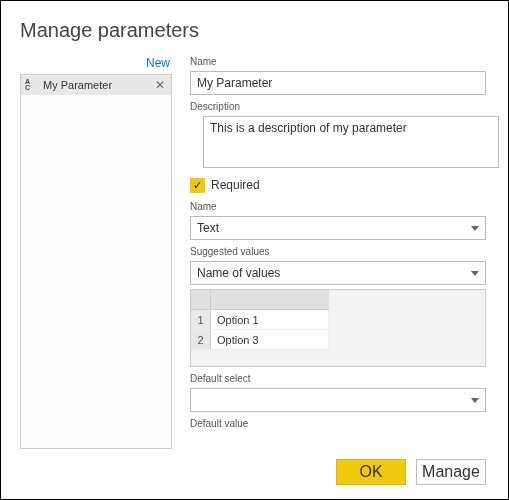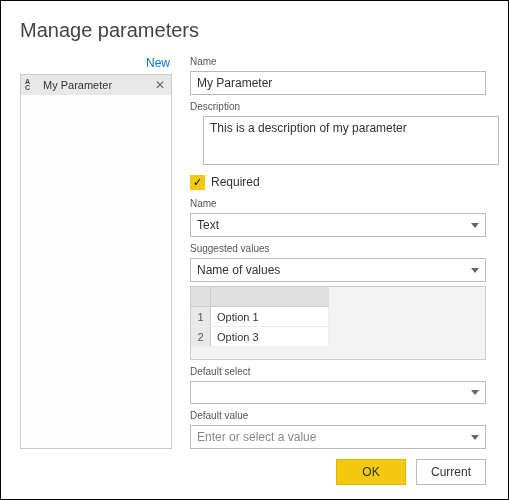--- a/index.html
+++ b/index.html
@@ -171,21 +171,21 @@
   display: flex;
   justify-content: flex-end;
   gap: 10px;
   margin-top: 10px;
 }
 .btn {
   min-width: 70px;
   height: 26px;
   border: 1px solid #bbb;
   background: #fff;
-  font-size: 12px;
+  font-size: 16px;
   cursor: pointer;
   display: flex;
   align-items: center;
   justify-content: center;
 }
 .btn.primary {
   background: #f2c811;
   border-color: #e0b800;
 }
 </style>
@@ -244,25 +244,21 @@
         </div>
       </div>
 
       <div class="field-label">Default select</div>
       <div class="select">
         <span class="sel-text"></span>
         <span class="chev"></span>
       </div>
 
       <div class="field-label">Default value</div>
-      <div class="select">
-        <span class="sel-text placeholder">Enter or select a value</span>
-        <span class="chev"></span>
-      </div>
 
     </div>
   </div>
 
   <div class="footer">
     <div class="btn primary">OK</div>
-    <div class="btn">Current</div>
+    <div class="btn">Manage</div>
   </div>
 </div>
 
 </body></html>

